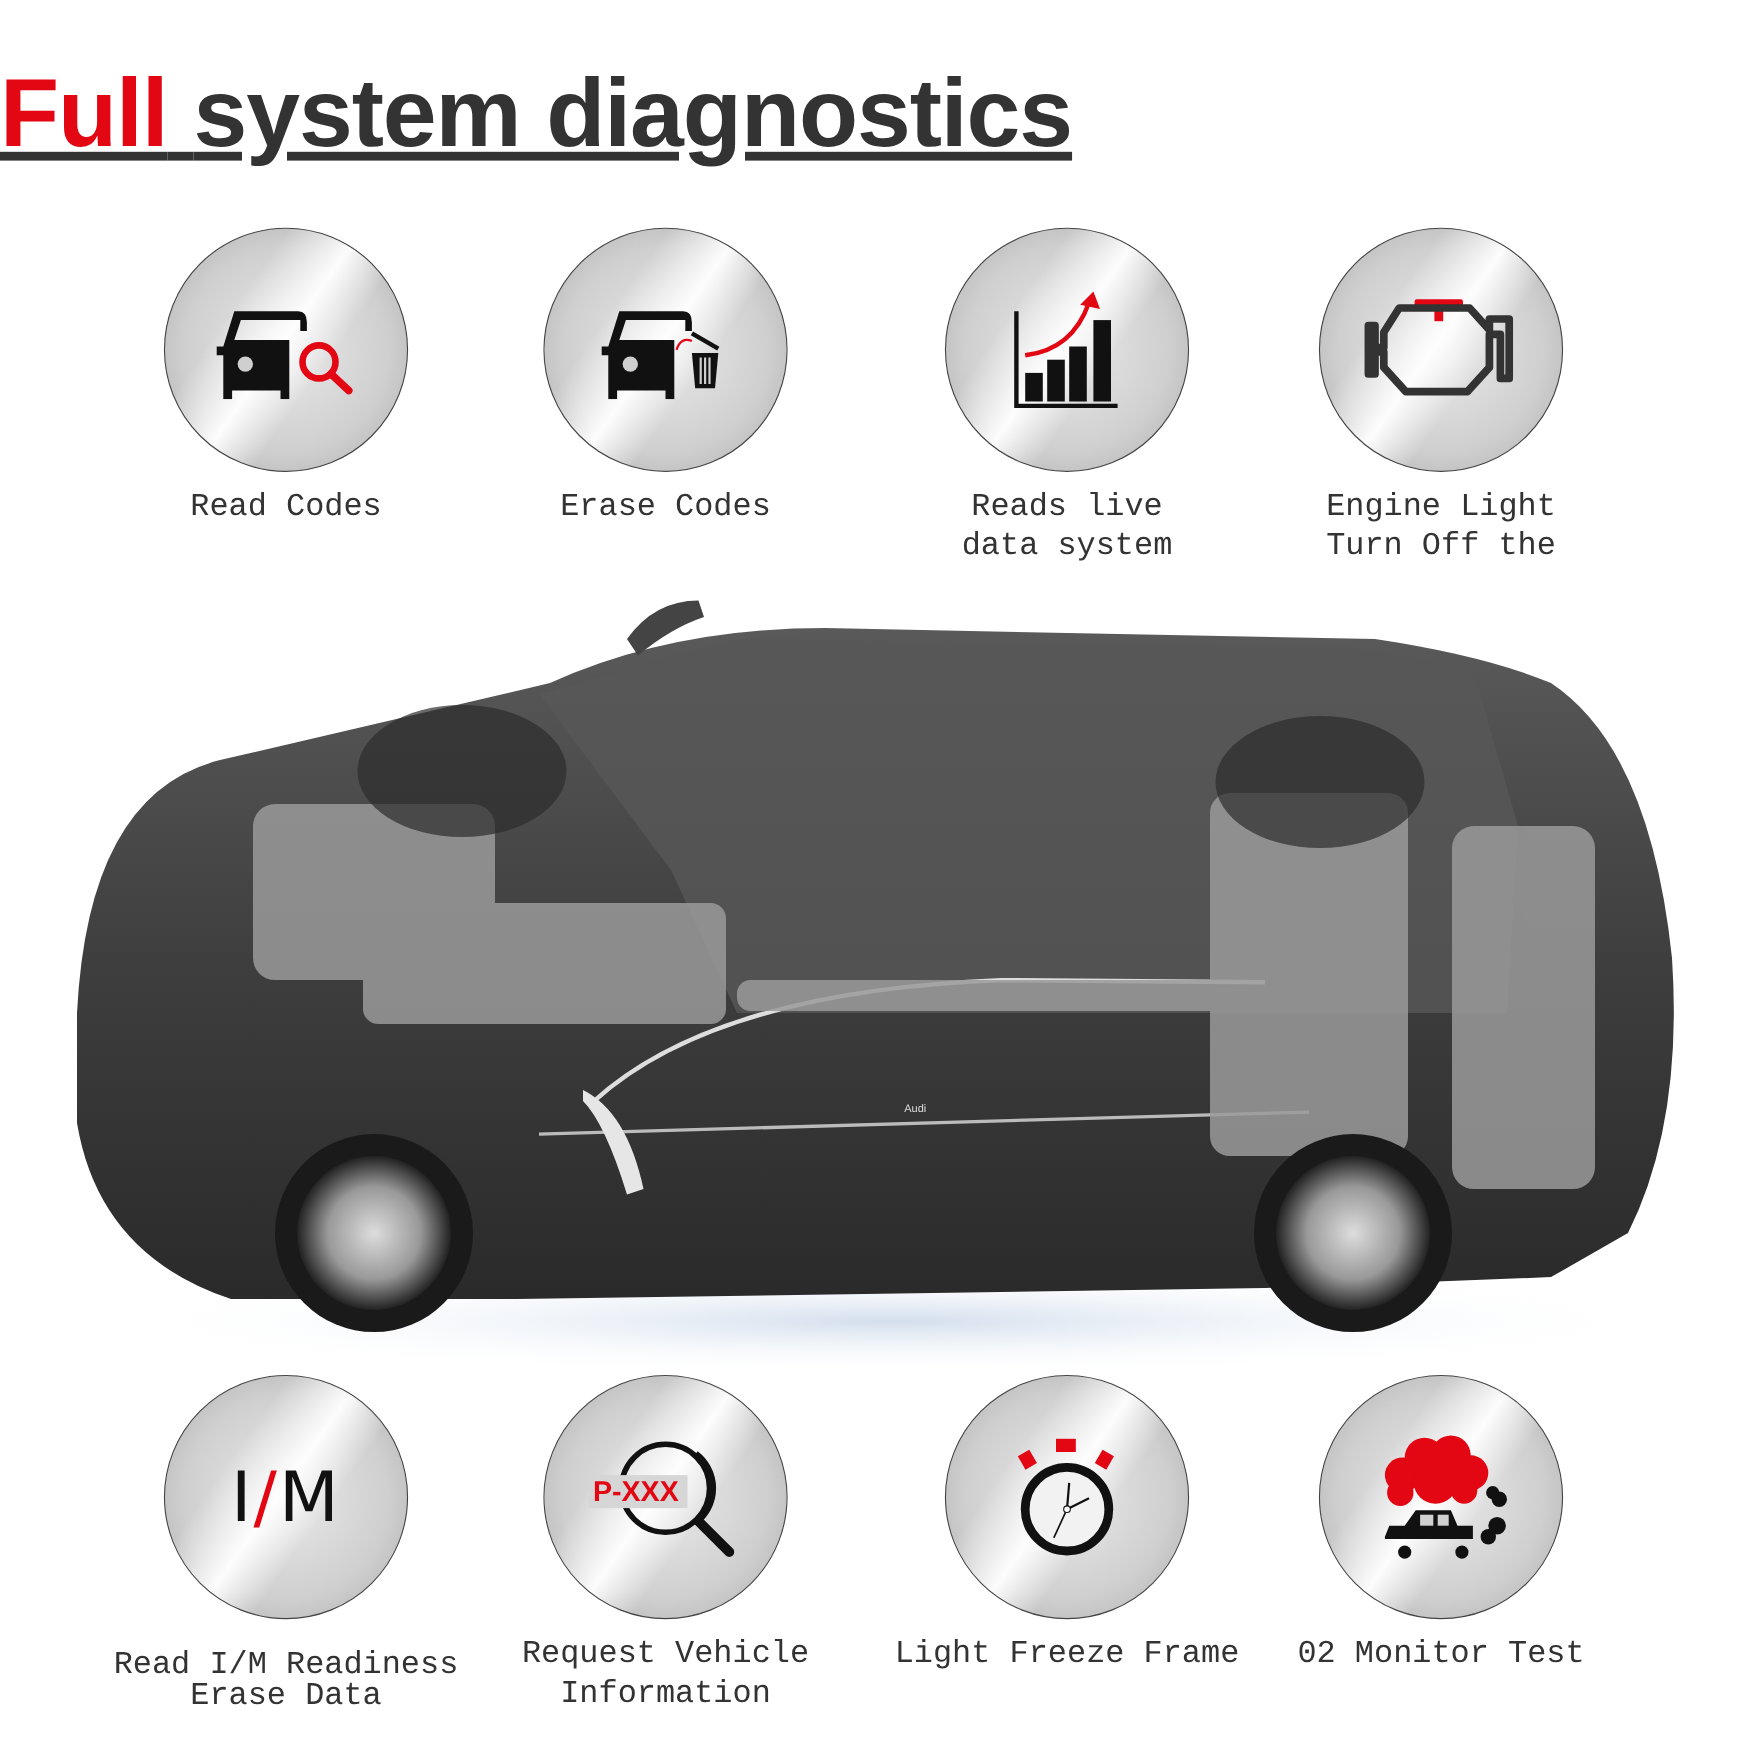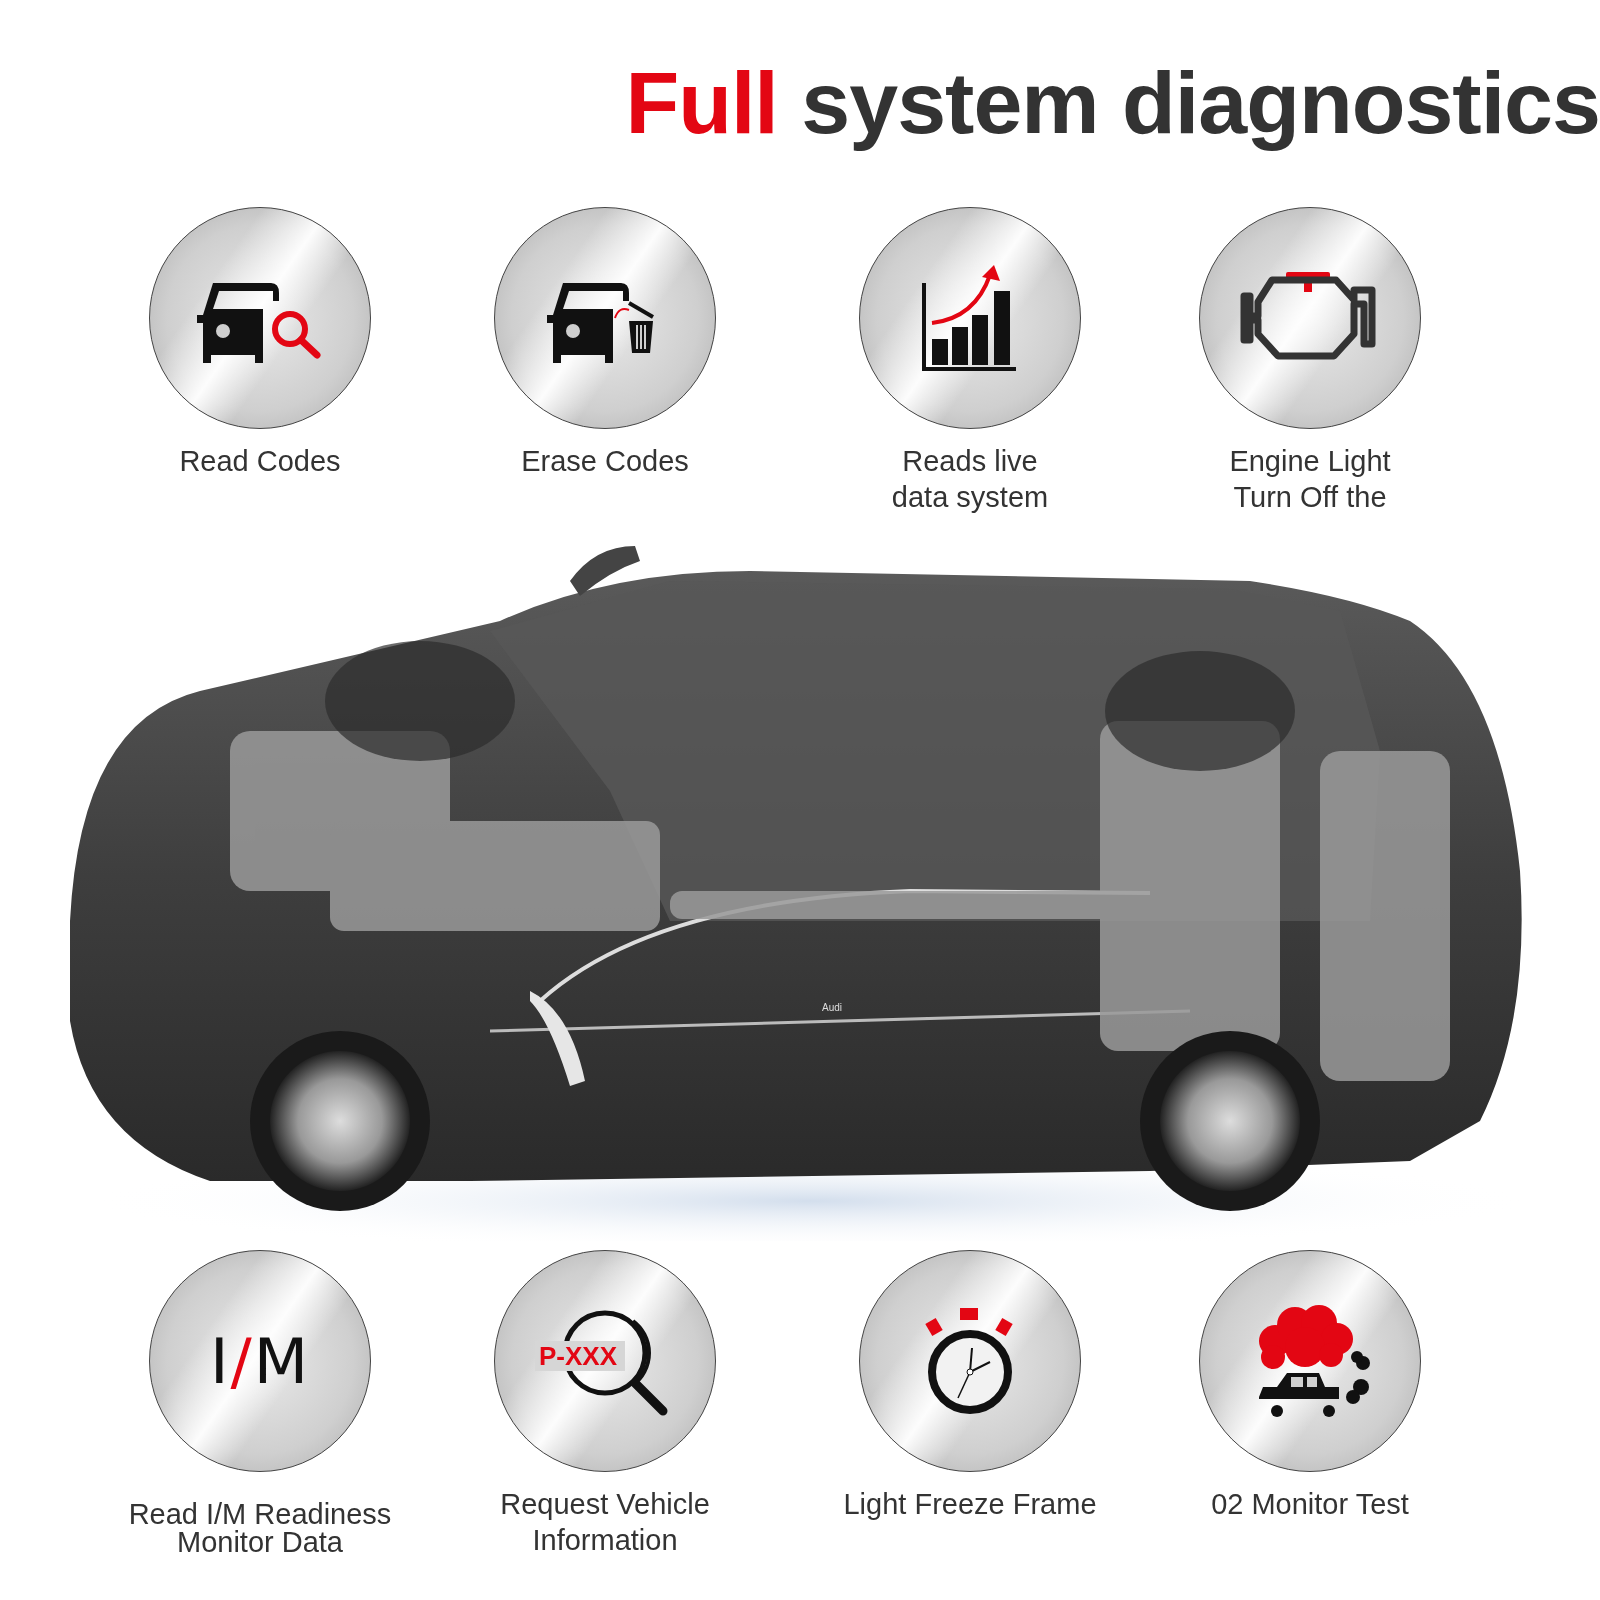--- a/index.html
+++ b/index.html
@@ -1,25 +1,25 @@
 <!DOCTYPE html>
 <html><head>
 <meta charset="utf-8">
 <style>
   html, body { margin:0; padding:0; background:#ffffff; }
   body { width:1600px; height:1600px; position:relative; overflow:hidden; font-family:"Liberation Sans", sans-serif; }
-  .title { position:absolute; top:52px; left:0; width:1600px; text-align:right; font-size:88px; font-weight:bold; color:#333333; letter-spacing:-1px; }
+  .title { position:absolute; top:52px; left:0; width:1600px; text-align:left; font-size:88px; font-weight:bold; color:#333333; letter-spacing:-1px;text-decoration:underline; }
   .title .accent { color:#e30613; }
   .feature { position:absolute; width:330px; text-align:center; }
   .disc { width:222px; height:222px; border-radius:50%; margin:0 auto; border:1.5px solid #444;
     background:
       linear-gradient(125deg, rgba(255,255,255,0) 30%, rgba(255,255,255,0.95) 48%, rgba(255,255,255,0) 62%),
       radial-gradient(circle at 50% 50%, #e9e9e9 0%, #cfcfcf 60%, #a9a9a9 100%);
     position:relative; display:flex; align-items:center; justify-content:center; box-sizing:border-box; }
-  .label { margin-top:14px; font-size:29px; color:#333; line-height:36px; font-family:Liberation Sans, sans-serif; }
+  .label { margin-top:14px; font-size:29px; color:#333; line-height:36px; font-family:Liberation Mono, monospace; }
   .car-wrap { position:absolute; left:50px; top:541px; width:1500px; height:700px; }
   .im-text { font-size:63px; color:#111; font-family:"DejaVu Sans", sans-serif; letter-spacing:2px; }
   .im-text .slash { color:#e30613; }
 </style>
 </head>
 <body>
 
 <div class="title"><span class="accent">Full</span> <span>system diagnostics</span></div>
 
 <div class="feature" style="left:95px; top:207px;">
@@ -127,21 +127,21 @@
     <text x="772" y="470" font-size="10" fill="#ddd" font-family="Liberation Sans, sans-serif">Audi</text>
   </svg>
 </div>
 
 <div class="feature" style="left:95px; top:1250px;">
   <div class="disc">
     <span class="im-text"><span>I</span><span class="slash">/</span><span>M</span></span>
   </div>
   <div class="label" style="line-height:28px;margin-top:28px;">
       <div>Read I/M Readiness</div>
-      <div>Monitor Data</div>
+      <div>Erase Data</div>
     </div>
 </div>
 
 <div class="feature" style="left:440px; top:1250px;">
   <div class="disc">
     <svg width="140" height="120" viewBox="0 0 140 120">
       <circle cx="70" cy="52" r="40" fill="none" stroke="#111" stroke-width="5"></circle>
       <path d="M98 20 A40 40 0 0 1 98 84" fill="none" stroke="#111" stroke-width="4"></path>
       <line x1="100" y1="82" x2="128" y2="110" stroke="#111" stroke-width="9" stroke-linecap="round"></line>
       <rect x="0" y="40" width="90" height="30" fill="#d6d6d6"></rect>

